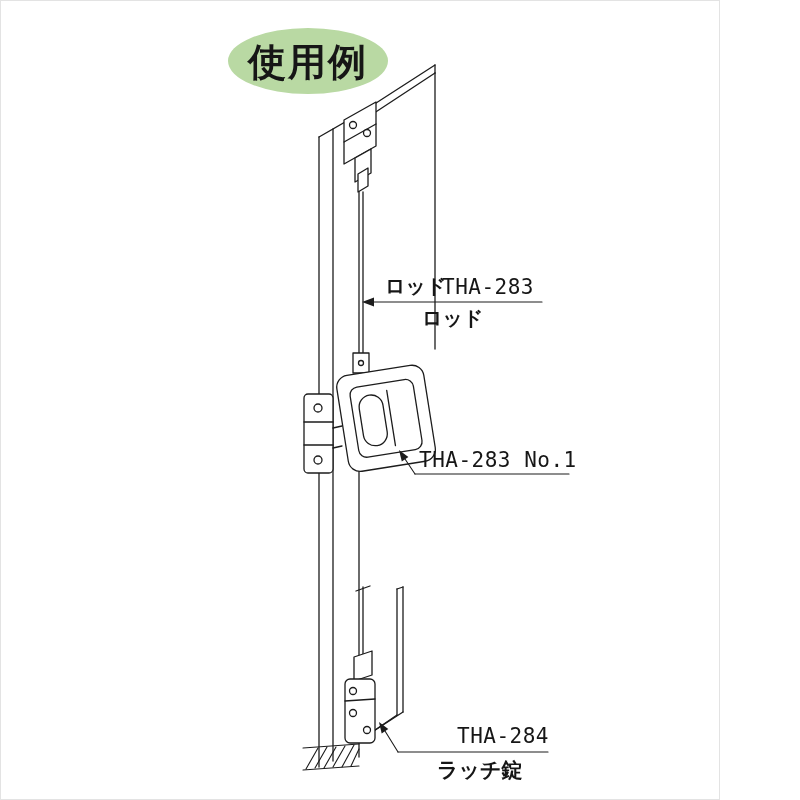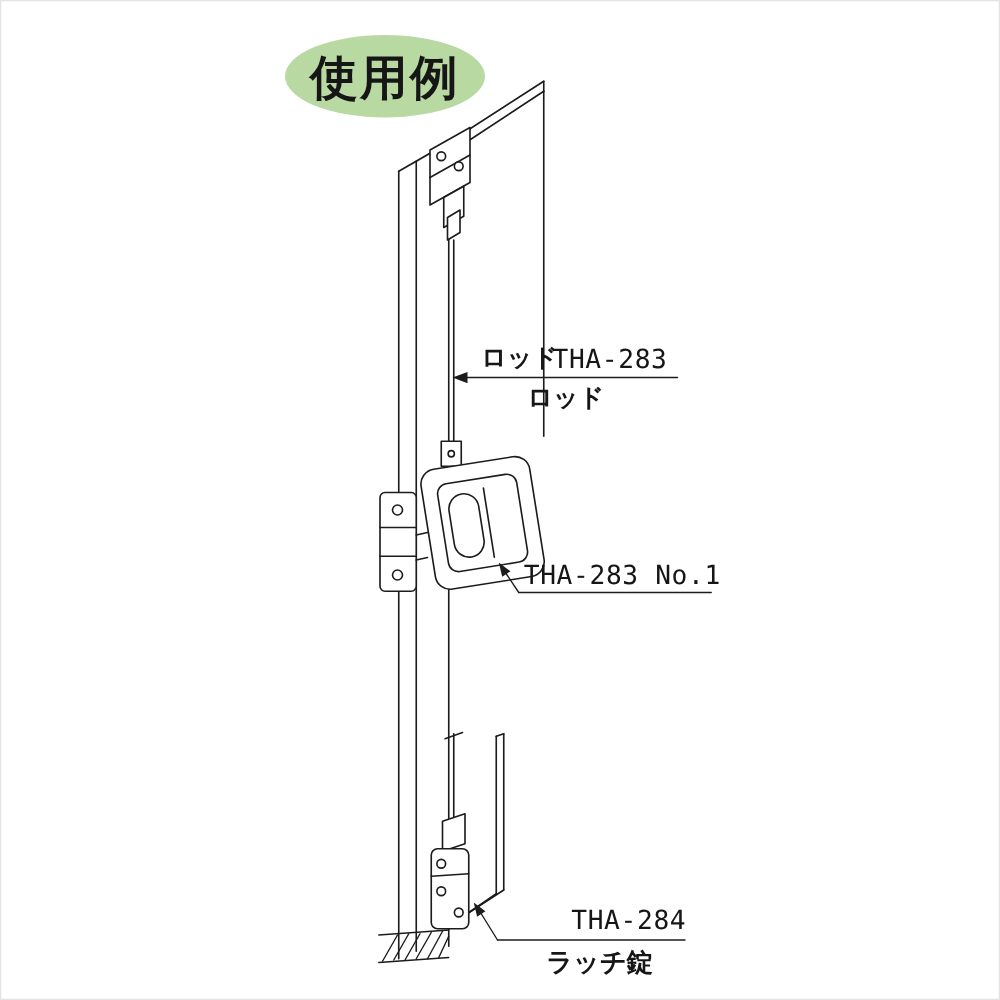--- a/index.html
+++ b/index.html
@@ -1,18 +1,18 @@
 <!DOCTYPE html>
 <html><head>
 <meta charset="utf-8">
 <style>
   html,body{margin:0;padding:0;background:#ffffff;}
   .canvas{
     position:relative;
-    width:800px;height:800px;
+    width:720px;height:800px;
     background:#ffffff;
     border:1px solid #e3e3e3;
     box-sizing:border-box;
     font-family:"DejaVu Sans", sans-serif;
   }
   svg{display:block;}
   .lbl{stroke:none;fill:#161616;}
   .t-badge{font-family:"DejaVu Sans", sans-serif;font-size:38px;font-weight:bold;letter-spacing:2px;}
   .t-jp{font-family:"DejaVu Sans", sans-serif;font-size:20px;font-weight:600;}
   .t-jp-big{font-family:"DejaVu Sans", sans-serif;font-size:21px;font-weight:700;}

